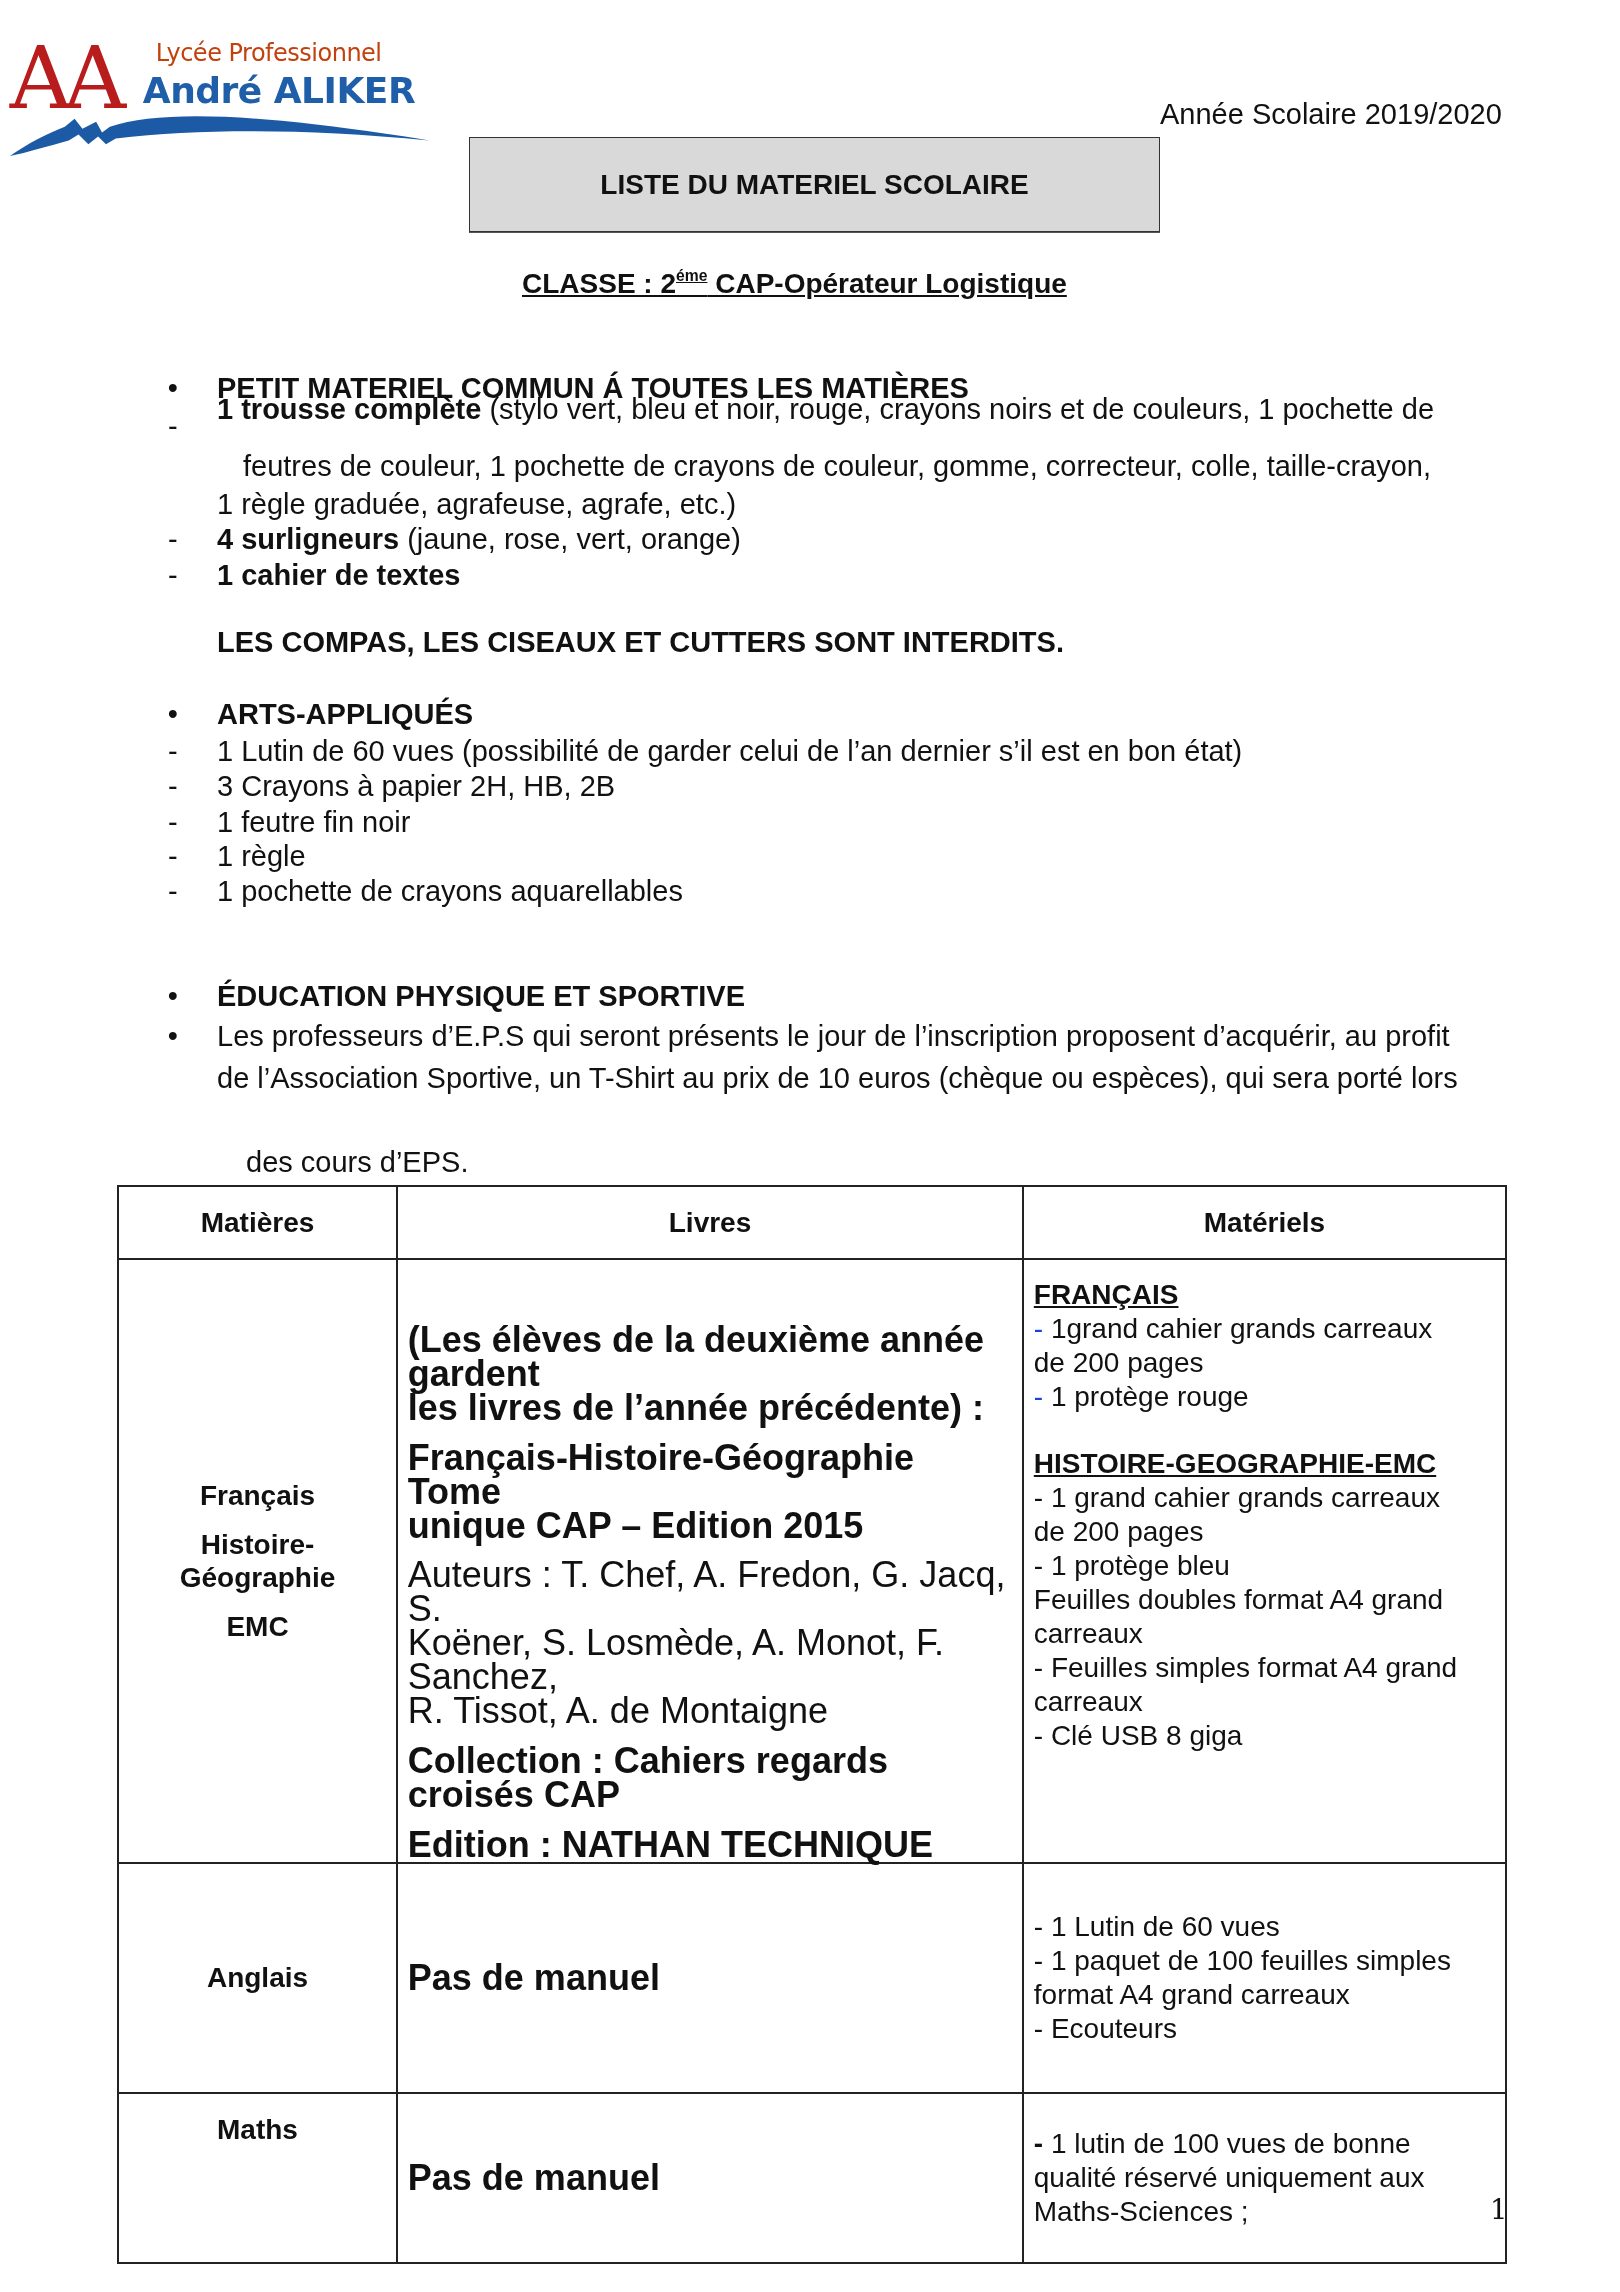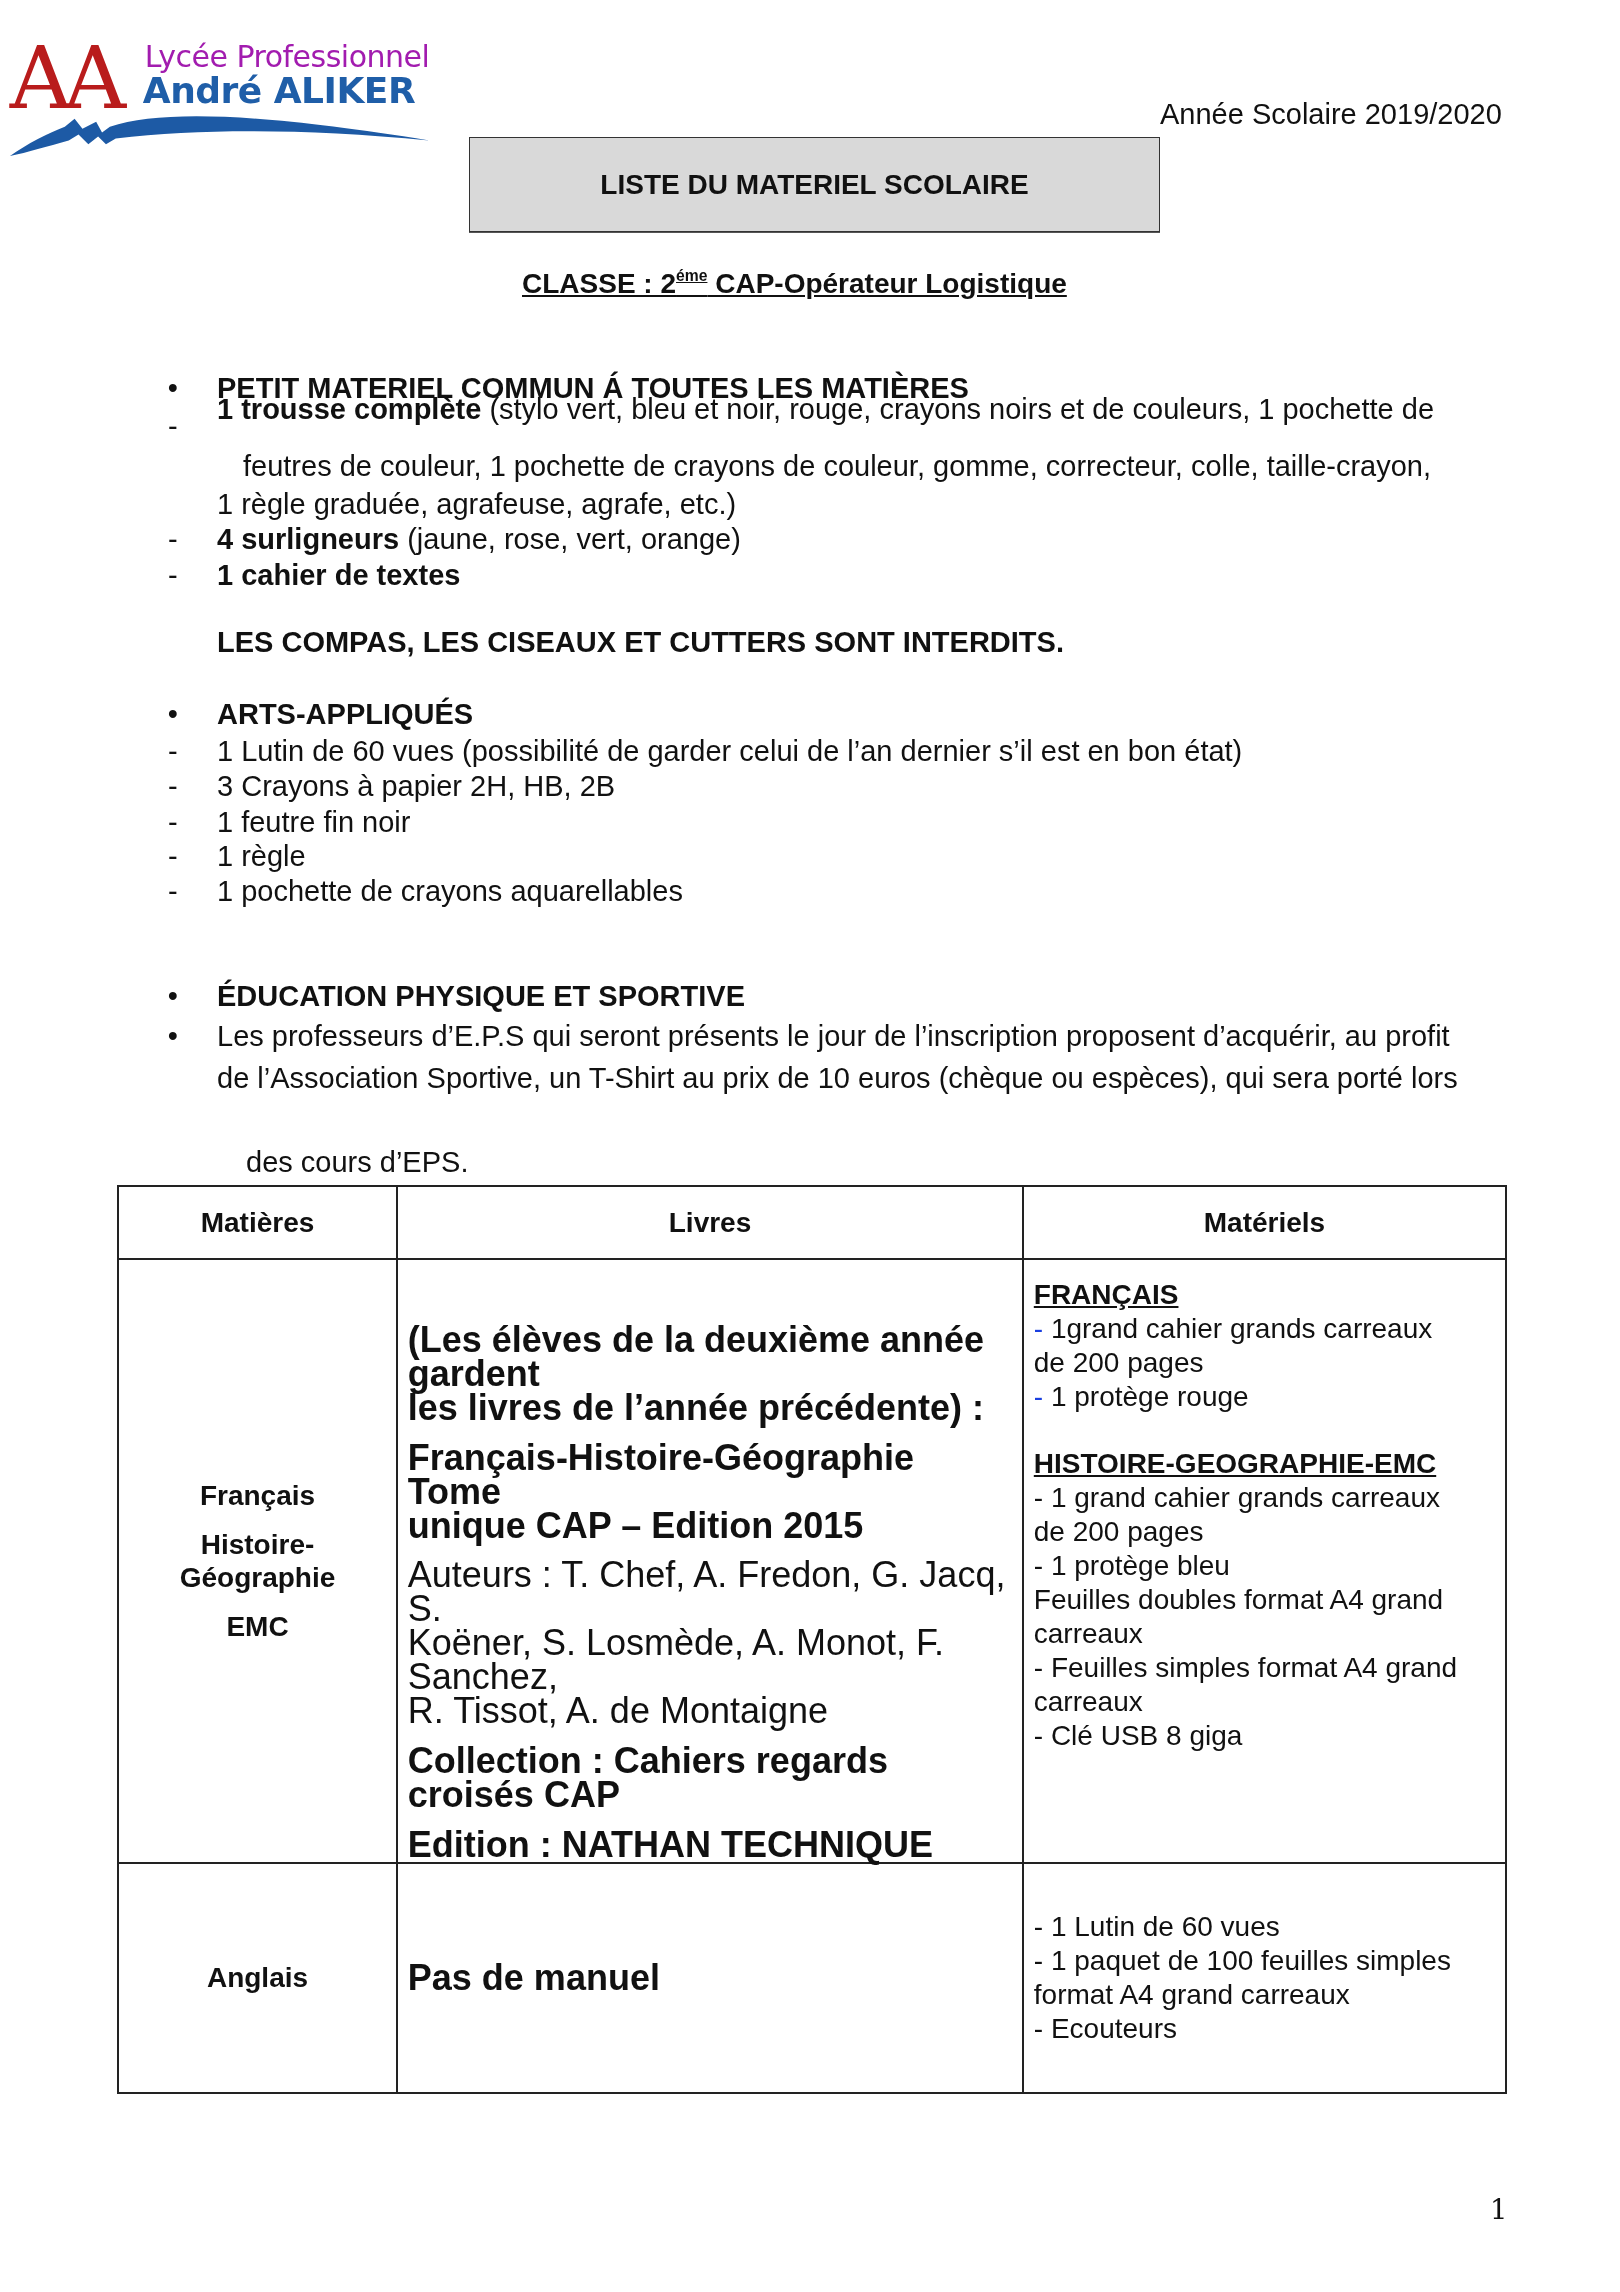--- a/index.html
+++ b/index.html
@@ -3,21 +3,21 @@
 <meta charset="utf-8">
 <style>
   html, body { margin: 0; padding: 0; background: #ffffff; }
   body { width: 1620px; height: 2293px; position: relative; overflow: hidden;
          font-family: "Liberation Sans", sans-serif; color: #111; }
   .abs { position: absolute; }
   
   #logo { left: 7.8px; top: 29px; width: 431px; height: 132px; }
   #logo .aa { position: absolute; left: 2px; top: 5.9px; font-family: "DejaVu Serif", serif;
               font-size: 86px; color: #b91c1c; letter-spacing: -7.8px; line-height: 1; font-weight: normal; }
-  #logo .l1 { position: absolute; left: 137px; top: 9.8px; font-size: 30px; color: #a21caf; font-family: "DejaVu Sans", sans-serif; letter-spacing: -0.5px; }
+  #logo .l1 { position: absolute; left: 148px; top: 9.8px; font-size: 24px; color: #c2410c; font-family: "DejaVu Sans", sans-serif; letter-spacing: -0.5px; }
   #logo .l2 { position: absolute; left: 135px; top: 41px; font-size: 36px; color: #1f5ea8; font-weight: bold; font-family: "DejaVu Sans", sans-serif; letter-spacing: -0.5px; }
   #logo svg { position: absolute; left: 0; top: 78px; }
   
   #year { left: 1160px; top: 98px; font-size: 29px; color: #111; white-space: nowrap; }
   
   #title-box { left: 469px; top: 137px; width: 689px; height: 93px; background: #d9d9d9;
                border: 1.5px solid #333; box-shadow: 0 1px 0 #555; display: flex; align-items: center; justify-content: center; }
   #title-box span { font-size: 28px; font-weight: bold; }
   #subtitle { left: 522px; top: 267px; font-size: 28px; font-weight: bold; text-decoration: underline; white-space: nowrap; }
   #subtitle sup { font-size: 15.7px; vertical-align: 11.8px; text-decoration: underline; }
@@ -158,17 +158,28 @@
       </td>
       <td class="cell-book b">Pas de manuel</td>
       <td class="cell-mat">
         <div>- 1 Lutin de 60 vues</div>
         <div>- 1 paquet de 100 feuilles simples</div>
         <div>format A4 grand carreaux</div>
         <div>- Ecouteurs</div>
       </td>
     </tr>
 
+    <tr style="height:170px;">
+      <td class="cell-sub" style="vertical-align:top; padding-top:19.6px;">
+        <div>Maths</div>
+      </td>
+      <td class="cell-book b">Pas de manuel</td>
+      <td class="cell-mat">
+        <div><span class="b">-</span><span> 1 lutin de 100 vues de bonne</span></div>
+        <div>qualité réservé uniquement aux</div>
+        <div>Maths-Sciences ;</div>
+      </td>
+    </tr>
   </tbody>
 </table>
 
 <div id="page-num" class="abs">1</div>
 
 
 </body></html>

